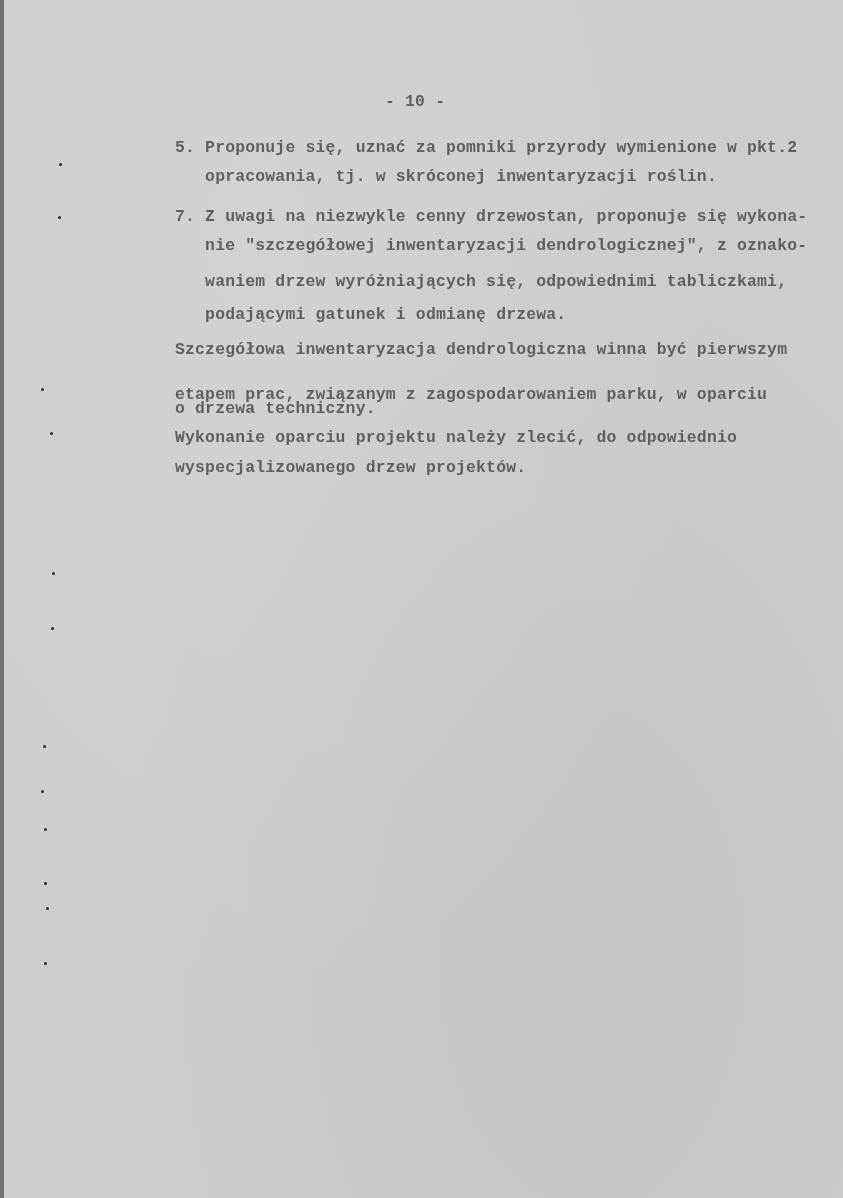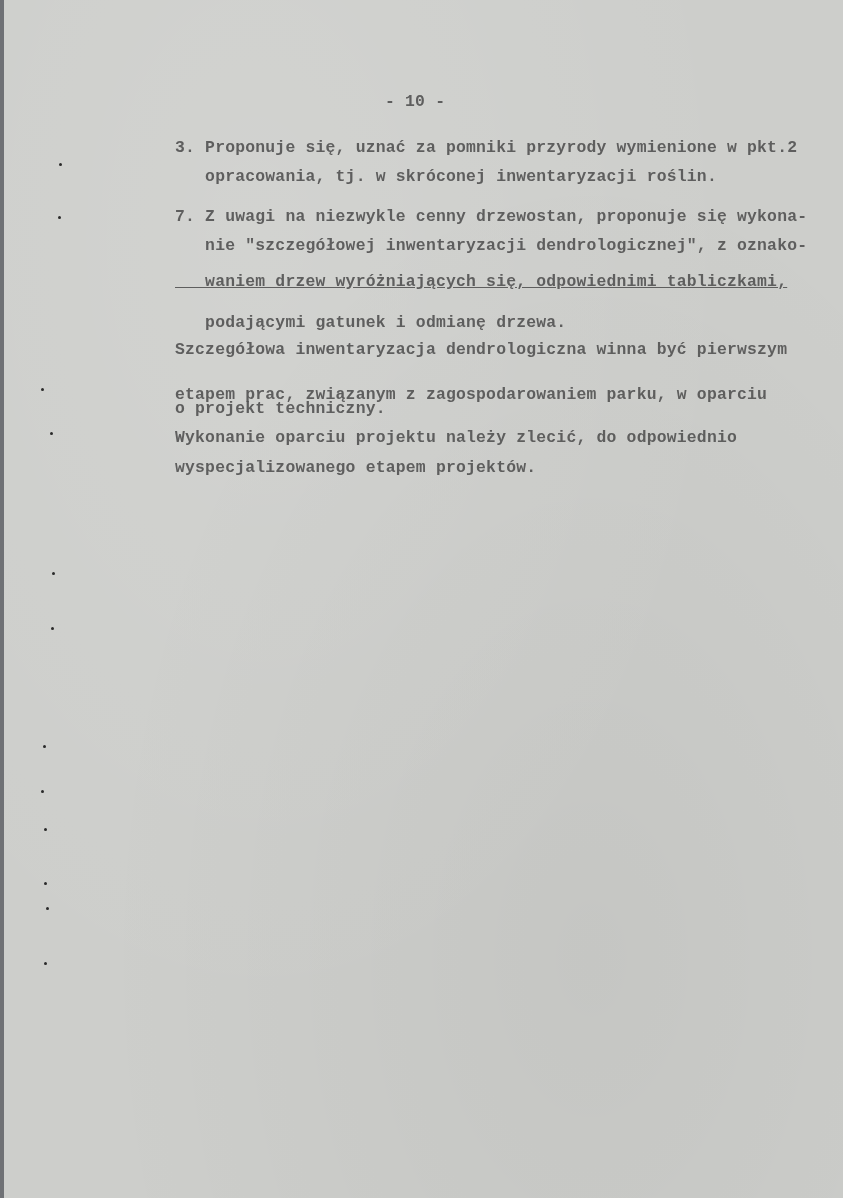--- a/index.html
+++ b/index.html
@@ -62,40 +62,40 @@
 </head>
 <body>
 
 <div class="left-edge"></div>
 
 <div class="page">
 
   <div class="typed page-number">- 10 -</div>
 
   <div>
-    <div class="typed line" style="left:171px; top:133px;">3. Proponuje się, uznać za pomniki przyrody wymienione w pkt.2</div>
+    <div class="typed line" style="left:171px; top:133px;">5. Proponuje się, uznać za pomniki przyrody wymienione w pkt.2</div>
     <div class="typed line" style="left:171px; top:162px;text-align:right;">   opracowania, tj. w skróconej inwentaryzacji roślin.</div>
   </div>
 
   <div>
     <div class="typed line" style="left:171px; top:202px;">7. Z uwagi na niezwykle cenny drzewostan, proponuje się wykona-</div>
     <div class="typed line" style="left:171px; top:231px;">   nie "szczegółowej inwentaryzacji dendrologicznej", z oznako-</div>
-    <div class="typed line" style="left:171px; top:267px;text-decoration:underline;">   waniem drzew wyróżniających się, odpowiednimi tabliczkami,</div>
-    <div class="typed line" style="left:171px; top:308px;">   podającymi gatunek i odmianę drzewa.</div>
+    <div class="typed line" style="left:171px; top:267px;">   waniem drzew wyróżniających się, odpowiednimi tabliczkami,</div>
+    <div class="typed line" style="left:171px; top:300px;">   podającymi gatunek i odmianę drzewa.</div>
   </div>
 
   <div>
     <div class="typed line" style="left:171px; top:335px;">Szczegółowa inwentaryzacja dendrologiczna winna być pierwszym</div>
     <div class="typed line" style="left:171px; top:380px;">etapem prac, związanym z zagospodarowaniem parku, w oparciu</div>
-    <div class="typed line" style="left:171px; top:394px;">o projekt techniczny.</div>
+    <div class="typed line" style="left:171px; top:394px;">o drzewa techniczny.</div>
   </div>
 
   <div>
     <div class="typed line" style="left:171px; top:423px;">Wykonanie oparciu projektu należy zlecić, do odpowiednio</div>
-    <div class="typed line" style="left:171px; top:453px;">wyspecjalizowanego etapem projektów.</div>
+    <div class="typed line" style="left:171px; top:453px;">wyspecjalizowanego drzew projektów.</div>
   </div>
 
   <div class="dot" style="left:55px; top:163px;"></div>
   <div class="dot" style="left:54px; top:216px;"></div>
   <div class="dot" style="left:37px; top:388px;"></div>
   <div class="dot" style="left:46px; top:432px;"></div>
   <div class="dot" style="left:48px; top:572px;"></div>
   <div class="dot" style="left:47px; top:627px;"></div>
   <div class="dot" style="left:39px; top:745px;"></div>
   <div class="dot" style="left:37px; top:790px;"></div>

